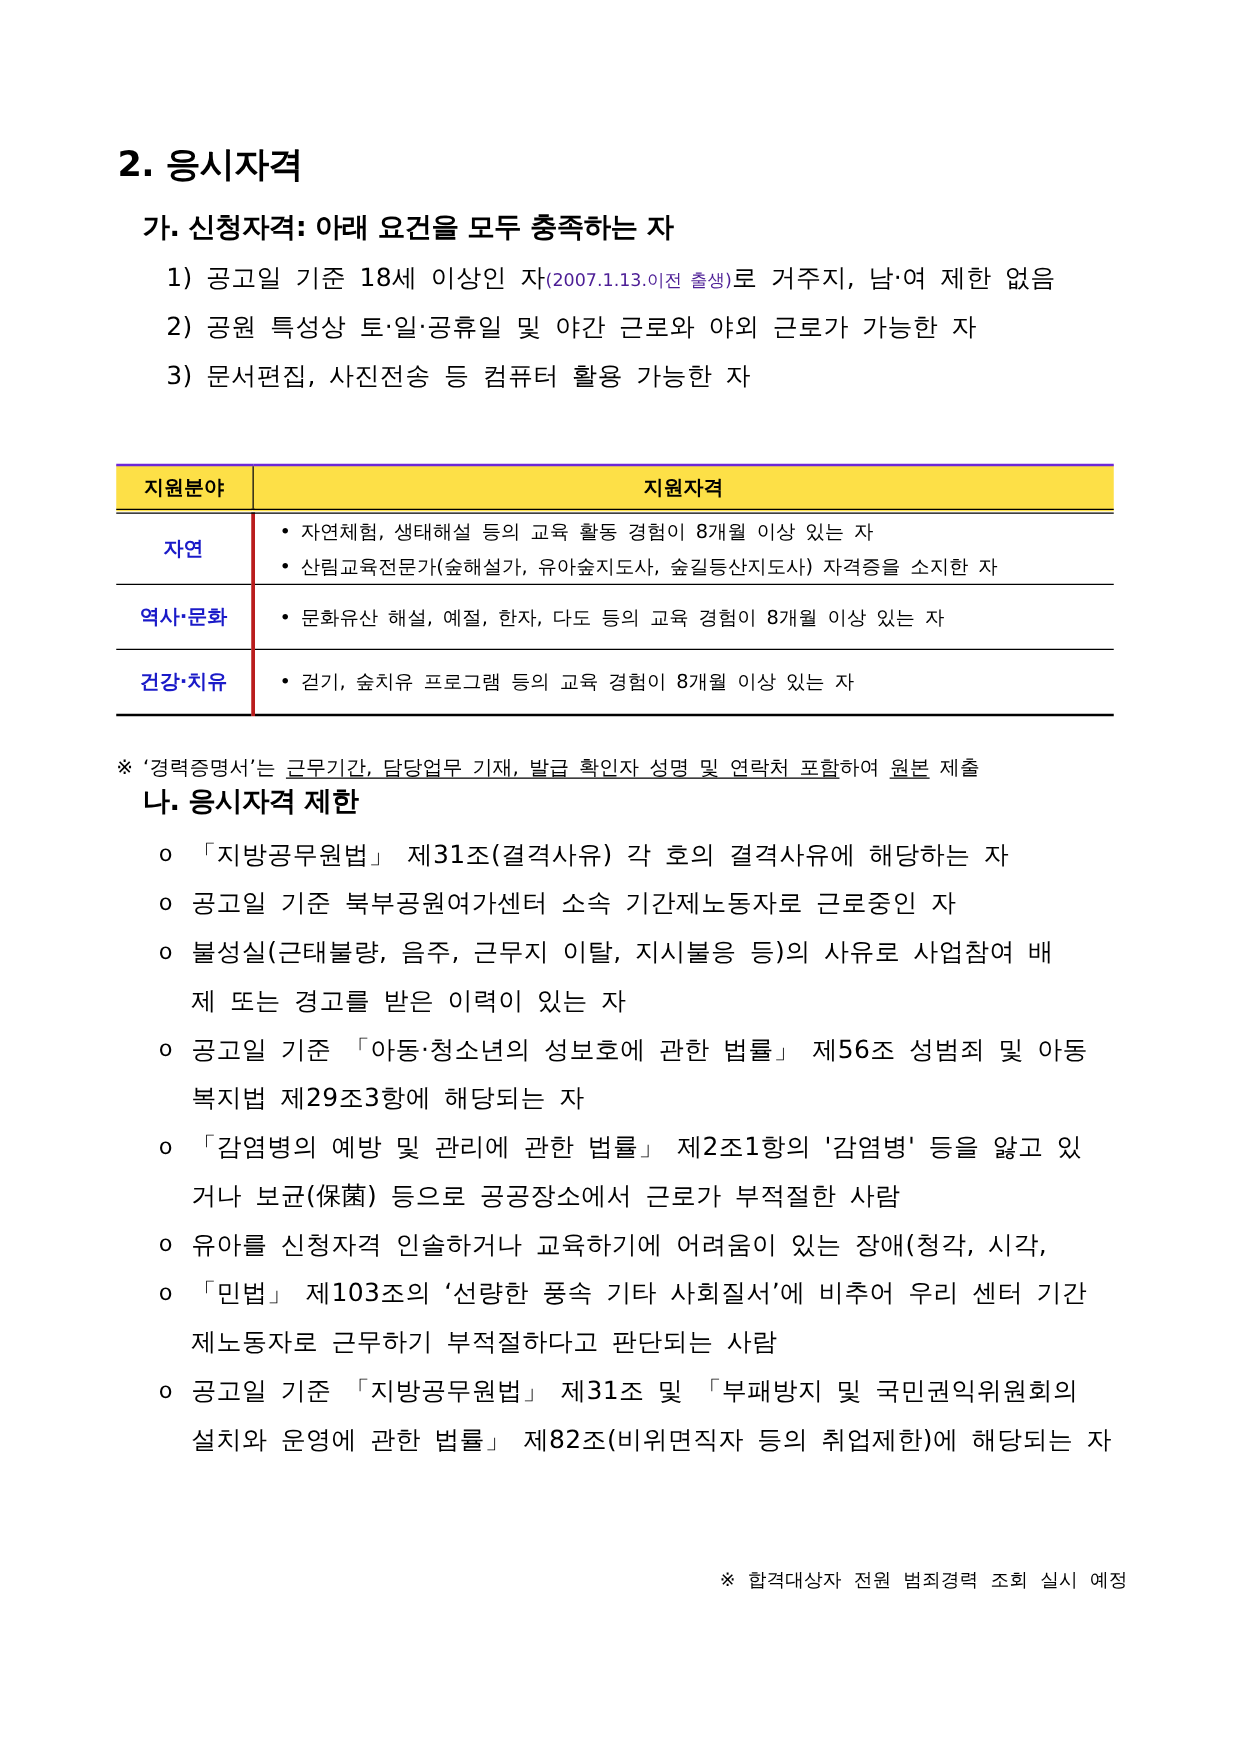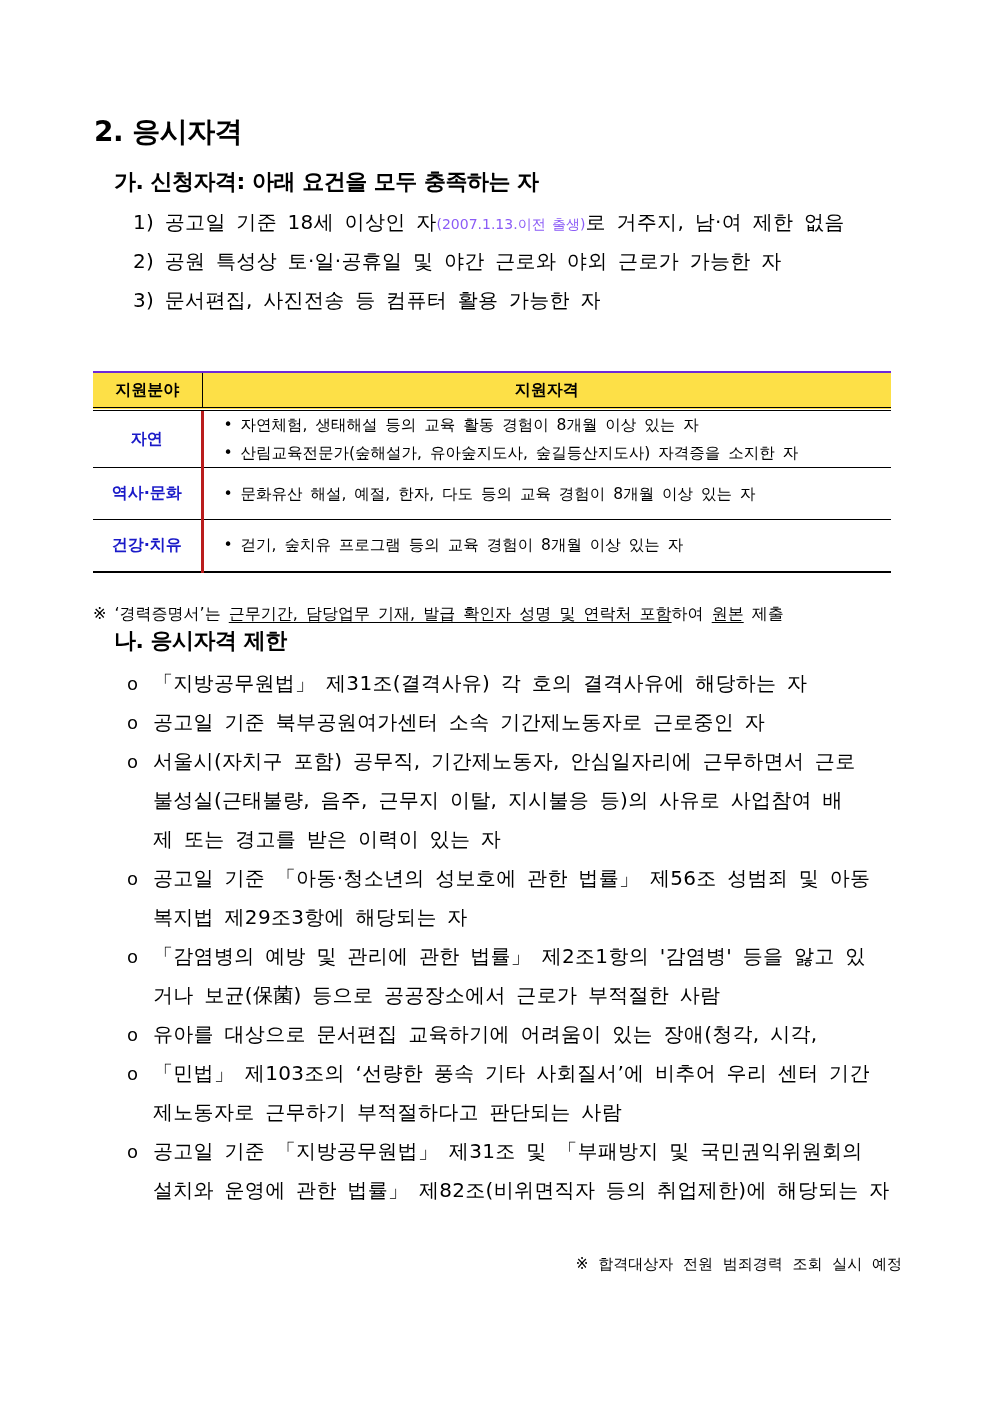--- a/index.html
+++ b/index.html
@@ -18,21 +18,21 @@
       position: absolute; left: 114px; top: 167px;
       font-size: 22px; font-weight: bold; letter-spacing: -0.5px;
     }
     .h2b { top: 626px; }
     .req-list { position: absolute; left: 133px; top: 203px; width: 775px; }
     .req-item {
       height: 39px; line-height: 39px;
       font-size: 20px; white-space: nowrap; letter-spacing: 0.3px;
       word-spacing: 4px;
     }
-    .req-item .small-blue { font-size: 14px; color: #8b5cf6; letter-spacing: 0; word-spacing: 2px; }
+    .req-item .small-blue { font-size: 14px; color: #4c1d95; letter-spacing: 0; word-spacing: 2px; }
 
     .table-wrap { position: absolute; left: 93px; top: 371px; width: 798px; }
     table { width: 100%; border-collapse: collapse; font-size: 16px; }
     th {
       background: #fde047; height: 37px; font-weight: bold;
       border-top: 2px solid #6d28d9; font-size: 16px;
     }
     th.c1 { width: 109px; border-right: 1px solid #000; }
     tr.head { border-bottom: 4px double #000; }
     td { border-bottom: 1px solid #000; vertical-align: middle; }
@@ -118,37 +118,36 @@
   <div class="r-item">
     <span class="bullet">o</span>
     <div class="line">「지방공무원법」 제31조(결격사유) 각 호의 결격사유에 해당하는 자</div>
   </div>
   <div class="r-item">
     <span class="bullet">o</span>
     <div class="line">공고일 기준 북부공원여가센터 소속 기간제노동자로 근로중인 자</div>
   </div>
   <div class="r-item">
     <span class="bullet">o</span>
-    <div class="line">서울시(자치구 포함) 공무직, 기간제노동자, 안심일자리에 근무하면서 근로</div>
     <div class="line">불성실(근태불량, 음주, 근무지 이탈, 지시불응 등)의 사유로 사업참여 배</div>
     <div class="line">제 또는 경고를 받은 이력이 있는 자</div>
   </div>
   <div class="r-item">
     <span class="bullet">o</span>
     <div class="line">공고일 기준 「아동·청소년의 성보호에 관한 법률」 제56조 성범죄 및 아동</div>
     <div class="line">복지법 제29조3항에 해당되는 자</div>
   </div>
   <div class="r-item">
     <span class="bullet">o</span>
     <div class="line">「감염병의 예방 및 관리에 관한 법률」 제2조1항의 '감염병' 등을 앓고 있</div>
     <div class="line">거나 보균(保菌) 등으로 공공장소에서 근로가 부적절한 사람</div>
   </div>
   <div class="r-item">
     <span class="bullet">o</span>
-    <div class="line">유아를 대상으로 문서편집 교육하기에 어려움이 있는 장애(청각, 시각,</div>
+    <div class="line">유아를 신청자격 인솔하거나 교육하기에 어려움이 있는 장애(청각, 시각,</div>
   </div>
   <div class="r-item">
     <span class="bullet">o</span>
     <div class="line">「민법」 제103조의 ‘선량한 풍속 기타 사회질서’에 비추어 우리 센터 기간</div>
     <div class="line">제노동자로 근무하기 부적절하다고 판단되는 사람</div>
   </div>
   <div class="r-item">
     <span class="bullet">o</span>
     <div class="line">공고일 기준 「지방공무원법」 제31조 및 「부패방지 및 국민권익위원회의</div>
     <div class="line">설치와 운영에 관한 법률」 제82조(비위면직자 등의 취업제한)에 해당되는 자</div>

